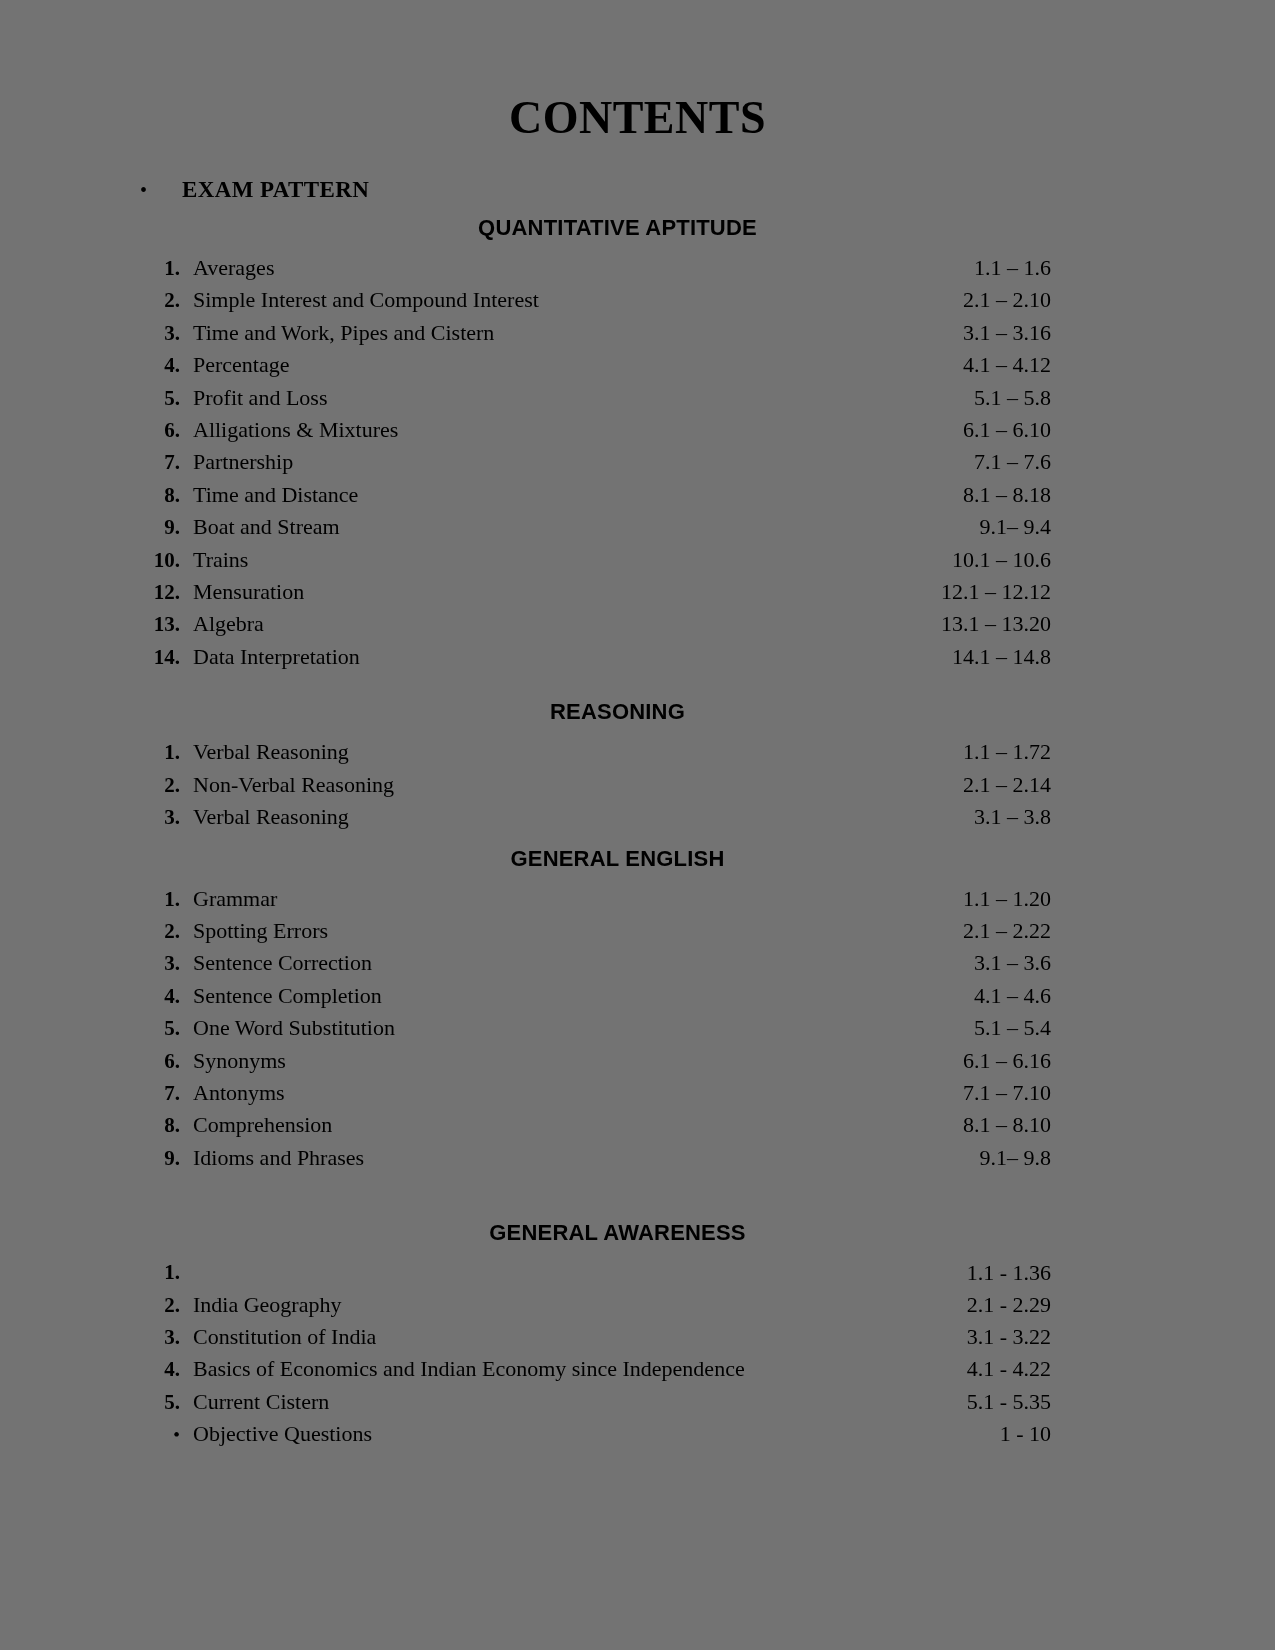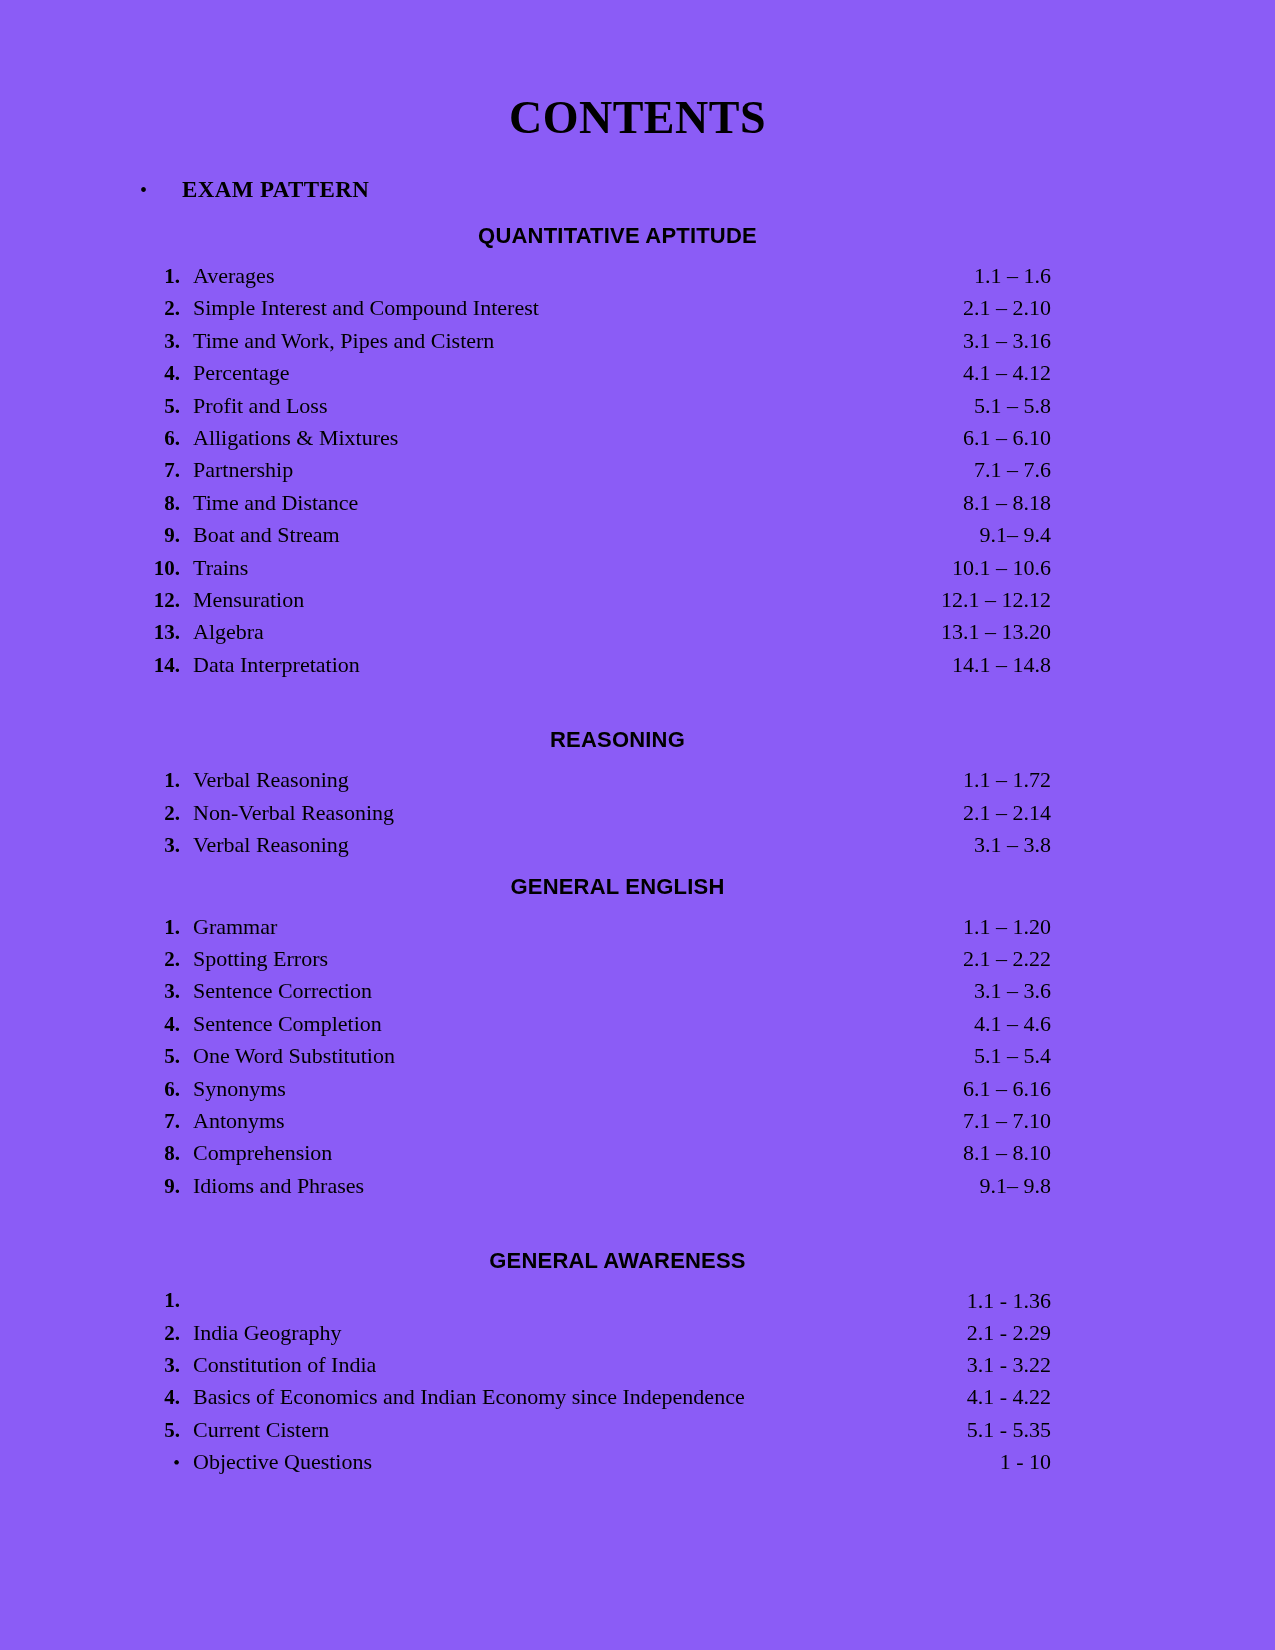--- a/index.html
+++ b/index.html
@@ -4,21 +4,21 @@
 <style>
   html, body {
     margin: 0;
     padding: 0;
     background: #ffffff;
   }
   .page {
     position: relative;
     width: 1275px;
     height: 1650px;
-    background: #8b5cf6;
+    background: #737373;
     margin: 0 auto;
     overflow: hidden;
     font-family: "Liberation Serif", "DejaVu Serif", serif;
     color: #000000;
   }
 
   
   .doc-title {
     text-align: center;
     font-family: "Liberation Serif", "DejaVu Serif", serif;
@@ -50,22 +50,22 @@
 
   
   .section-header {
     text-align: center;
     font-family: "Liberation Sans", "DejaVu Sans", sans-serif;
     font-weight: bold;
     font-size: 22px;
     letter-spacing: 0.2px;
     padding-right: 40px;
   }
-  .section-header.sp-qa   { margin-top: 20px; }
-  .section-header.sp-rsn  { margin-top: 46px; }
+  .section-header.sp-qa   { margin-top: 12px; }
+  .section-header.sp-rsn  { margin-top: 26px; }
   .section-header.sp-eng  { margin-top: 12px; }
   .section-header.sp-ga   { margin-top: 46px; }
 
   
   .entry-list {
     margin: 0;
     padding: 0;
     list-style: none;
   }
   .entry-list.gap-top { margin-top: 11px; }

